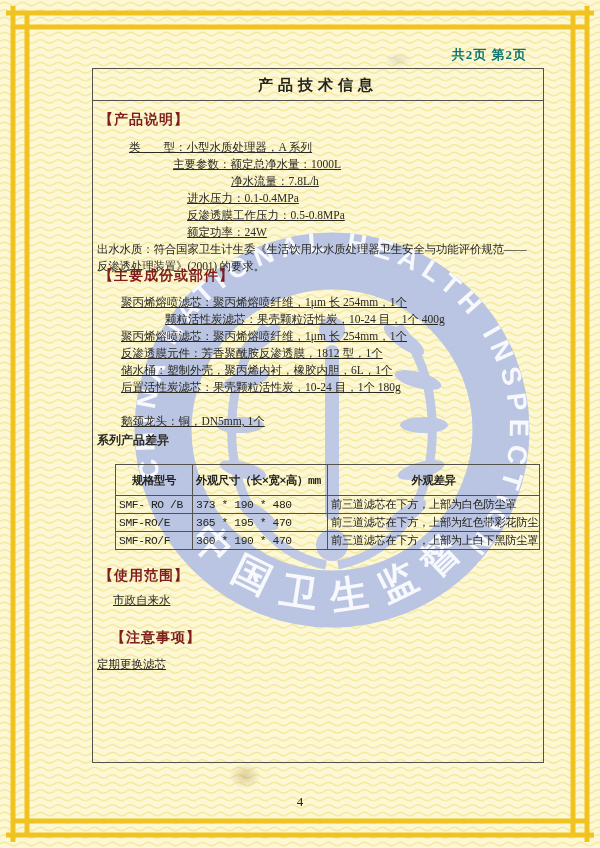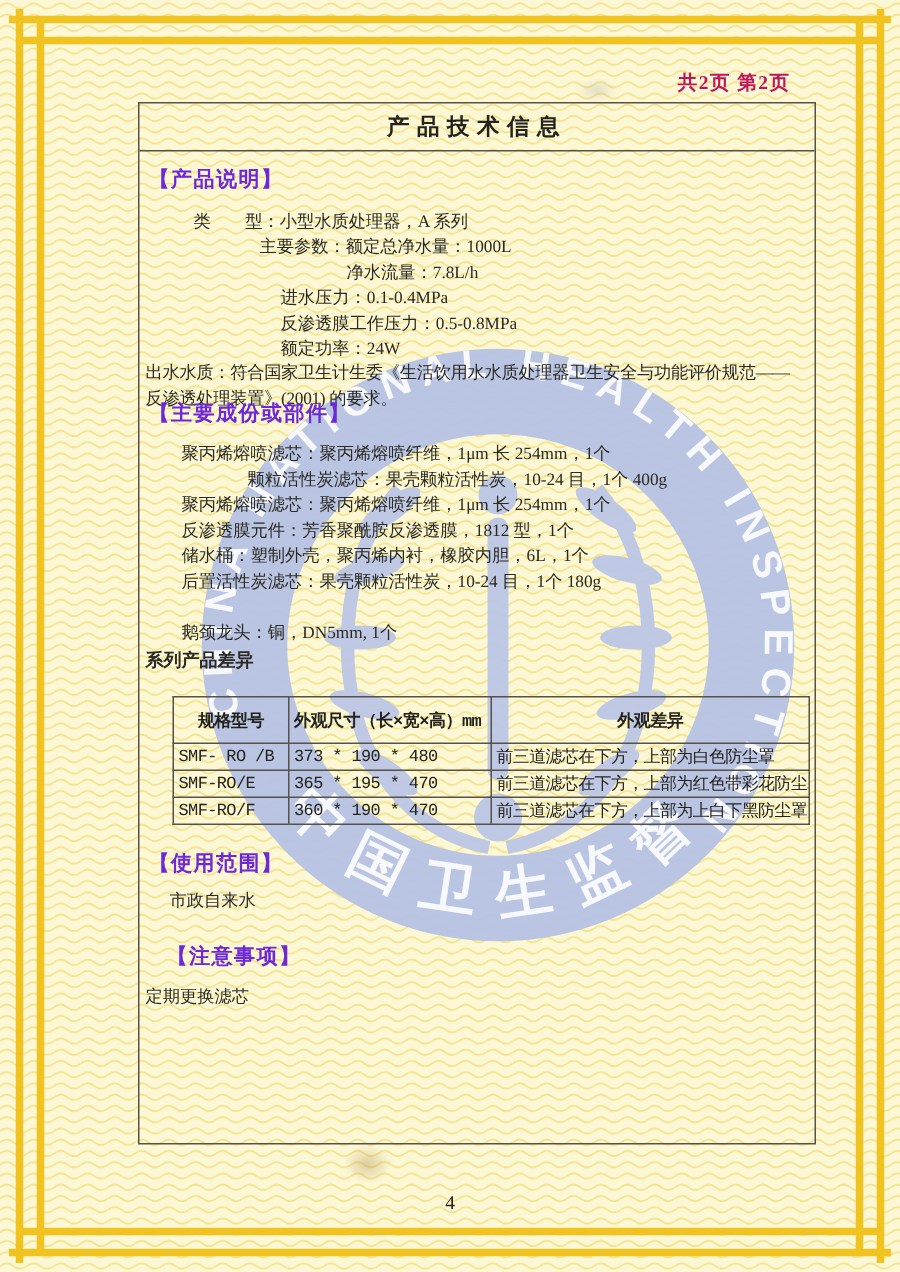--- a/index.html
+++ b/index.html
@@ -7,34 +7,34 @@
   .page{
     position:relative;width:600px;height:848px;overflow:hidden;
     background:#fcf8d6;
     font-family:"Liberation Serif","DejaVu Serif",serif;
     color:#2a2922;
   }
   .bg{position:absolute;left:0;top:0;width:600px;height:848px;display:block;}
   .content{position:absolute;left:0;top:0;width:600px;height:848px;}
   .pagination{
     position:absolute;top:46px;right:73px;font-size:13px;font-weight:bold;
-    letter-spacing:1px;color:#be185d;
+    letter-spacing:1px;color:#0f766e;
   }
   .frame{
     position:absolute;left:92px;top:68px;width:452px;height:695px;
     border:1.6px solid #54524a;box-sizing:border-box;padding-left:18px;
   }
   .title-box{
     position:absolute;left:0;top:0;width:100%;height:32px;line-height:32px;
     border-bottom:1.6px solid #54524a;box-sizing:border-box;
     text-align:center;font-size:15px;font-weight:600;letter-spacing:5px;color:#23221c;
   }
   .abs{position:absolute;white-space:nowrap;}
-  .heading{font-size:14px;font-weight:bold;letter-spacing:1px;color:#6d28d9;}
-  .body-line{font-size:11.5px;color:#2a2922;}
+  .heading{font-size:14px;font-weight:bold;letter-spacing:1px;color:#7f1d1d;}
+  .body-line{font-size:11.5px;color:#2a2922;text-decoration:underline;}
   .para{
     position:absolute;white-space:normal;font-size:11.5px;line-height:17px;
     letter-spacing:-0.2px;color:#2a2922;
   }
   .series-label{font-size:12px;font-weight:600;}
   table.spec{
     position:absolute;left:22px;top:395px;width:424px;
     border-collapse:collapse;table-layout:fixed;
     font-size:11.3px;color:#23221c;font-family:Liberation Mono, monospace;
   }

